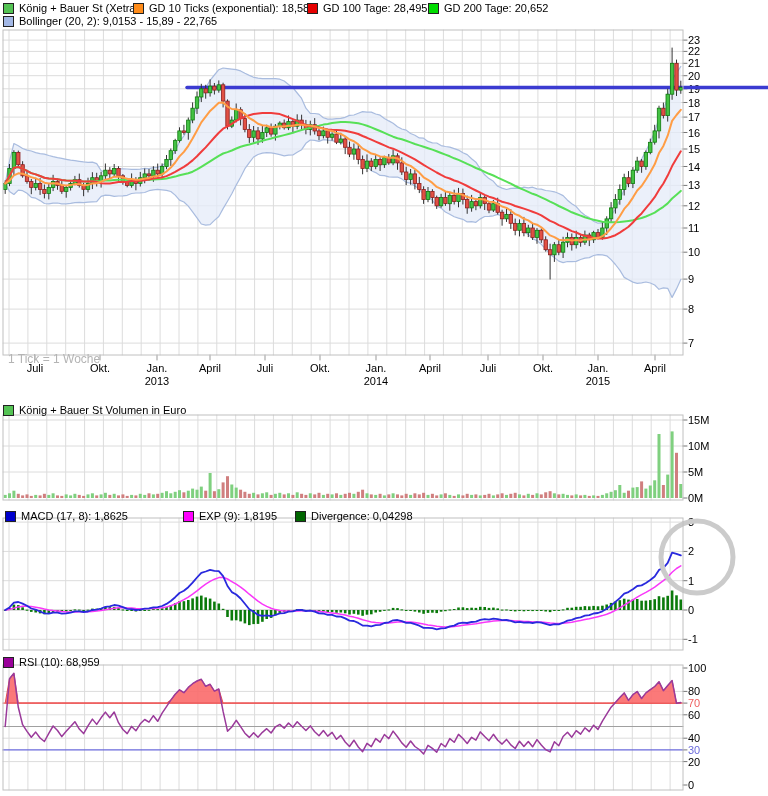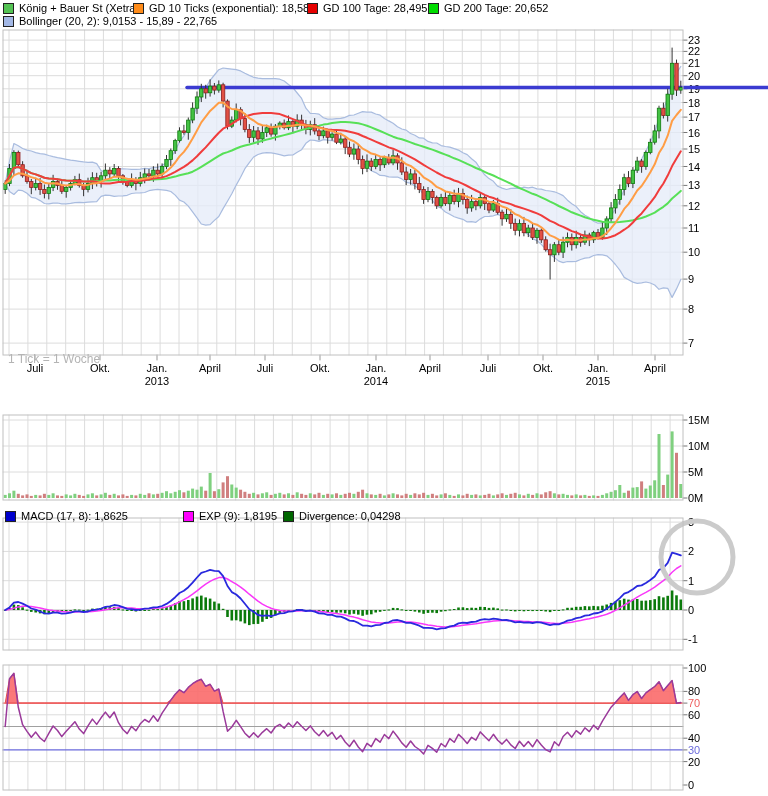--- a/index.html
+++ b/index.html
@@ -955,29 +955,41 @@
   </div>
   <div class="legend-row" style="top:15px">
     <span class="li" style="left:3px">
         <i class="sq" style="background: rgb(163, 184, 230);"></i>
         <span>Bollinger (20, 2): 9,0153 - 15,89 - 22,765</span>
       </span>
   </div>
 
   <div class="ticknote" style="left:8px;top:352px">1 Tick = 1 Woche</div>
 
+  <div class="legend-row" style="top:404px">
+    <span class="li" style="left:3px">
+        <i class="sq" style="background: rgb(84, 195, 84);"></i>
+        <span>König + Bauer St Volumen in Euro</span>
+      </span>
+  </div>
 
   <div class="legend-row" style="top:510px">
     <span class="li" style="left:5px">
         <i class="sq" style="background: rgb(0, 0, 204);"></i>
         <span>MACD (17, 8): 1,8625</span>
       </span>
     <span class="li" style="left:183px">
         <i class="sq" style="background: rgb(255, 0, 255);"></i>
         <span>EXP (9): 1,8195</span>
       </span>
-    <span class="li" style="left:283px">
+    <span class="li" style="left:295px">
         <i class="sq" style="background: rgb(0, 102, 0);"></i>
         <span>Divergence: 0,04298</span>
       </span>
   </div>
 
+  <div class="legend-row" style="top:656px">
+    <span class="li" style="left:3px">
+        <i class="sq" style="background: rgb(153, 0, 153);"></i>
+        <span>RSI (10): 68,959</span>
+      </span>
+  </div>
 </div>
 
 </body></html>

